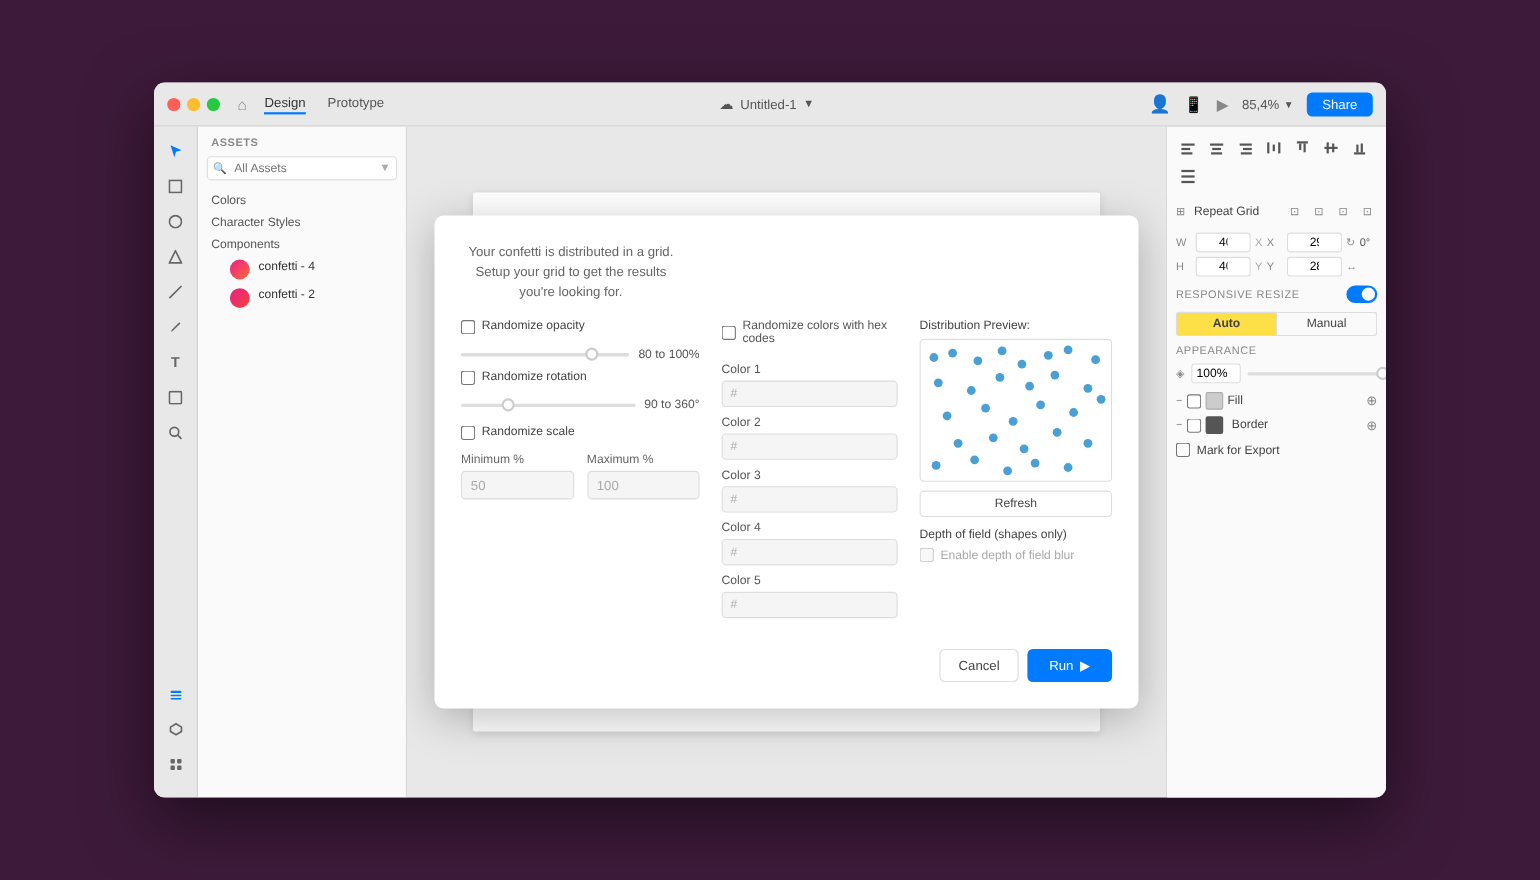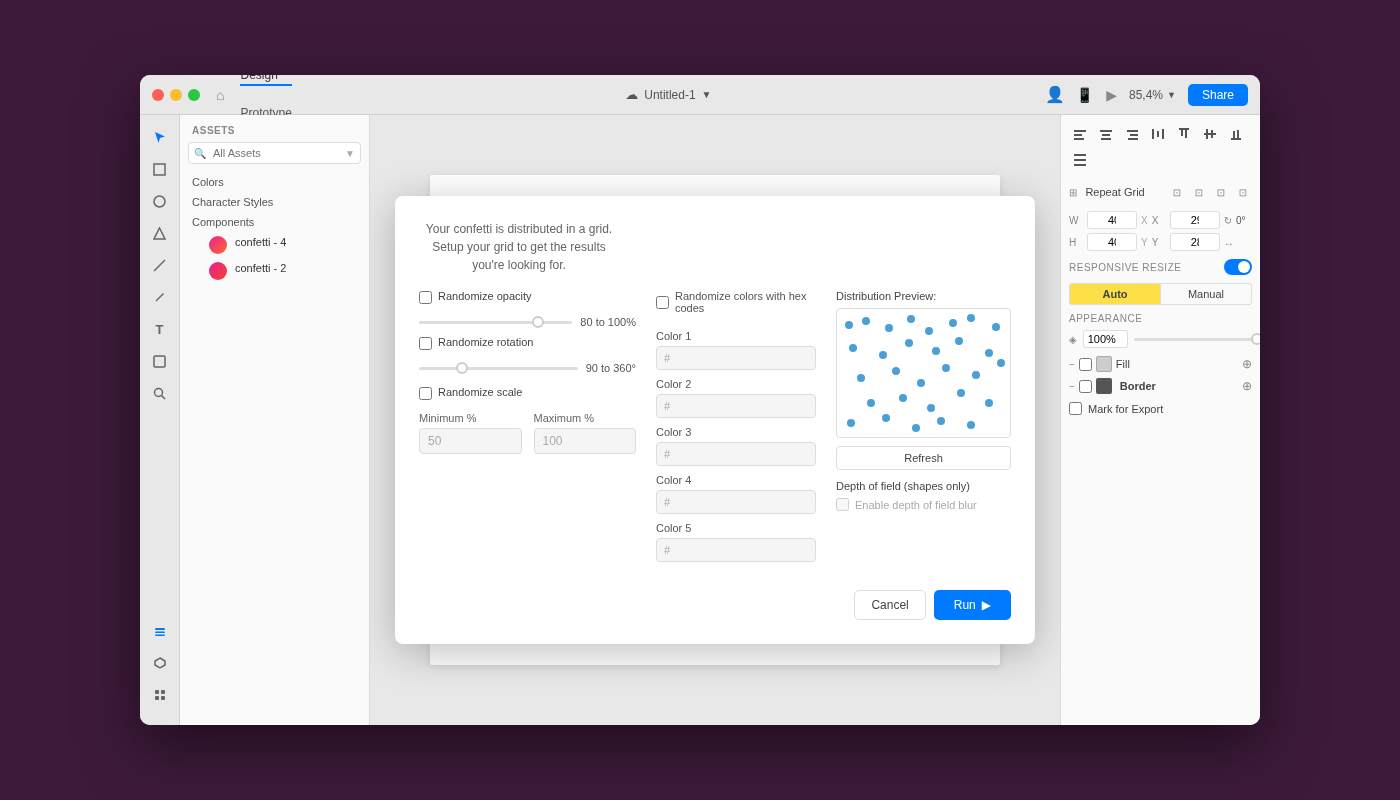--- a/index.html
+++ b/index.html
@@ -42,21 +42,20 @@
       width: 12px;
       height: 12px;
       border-radius: 50%;
     }
     .tl-close { background: #ff5f57; }
     .tl-minimize { background: #febc2e; }
     .tl-maximize { background: #28c840; }
     .title-tabs {
       display: flex;
       gap: 20px;
-      flex-direction: column;
     }
     .title-tab {
       font-size: 12px;
       color: #555;
       padding-bottom: 2px;
       cursor: pointer;
     }
     .title-tab.active {
       color: #333;
       border-bottom: 2px solid #007aff;
@@ -1023,21 +1022,21 @@
         <input type="checkbox" class="fill-checkbox" style="">
         <div class="fill-color-swatch"></div>
         <span class="fill-label">Fill</span>
         <span class="eyedropper-icon">⊕</span>
       </div>
 
       <div class="border-row">
         <span style="font-size:10px; color:#888;">−</span>
         <input type="checkbox" style="">
         <div class="border-color-swatch"></div>
-        <span style="font-size:11px; flex:1; padding-left:4px;font-weight:bold;">Border</span>
+        <span style="font-size:11px; flex:1; padding-left:4px;">Border</span>
         <span class="eyedropper-icon">⊕</span>
       </div>
 
       <div class="export-row">
         <input type="checkbox" style="">
         <span class="export-label">Mark for Export</span>
       </div>
     </div>
   </div>
 </div>

